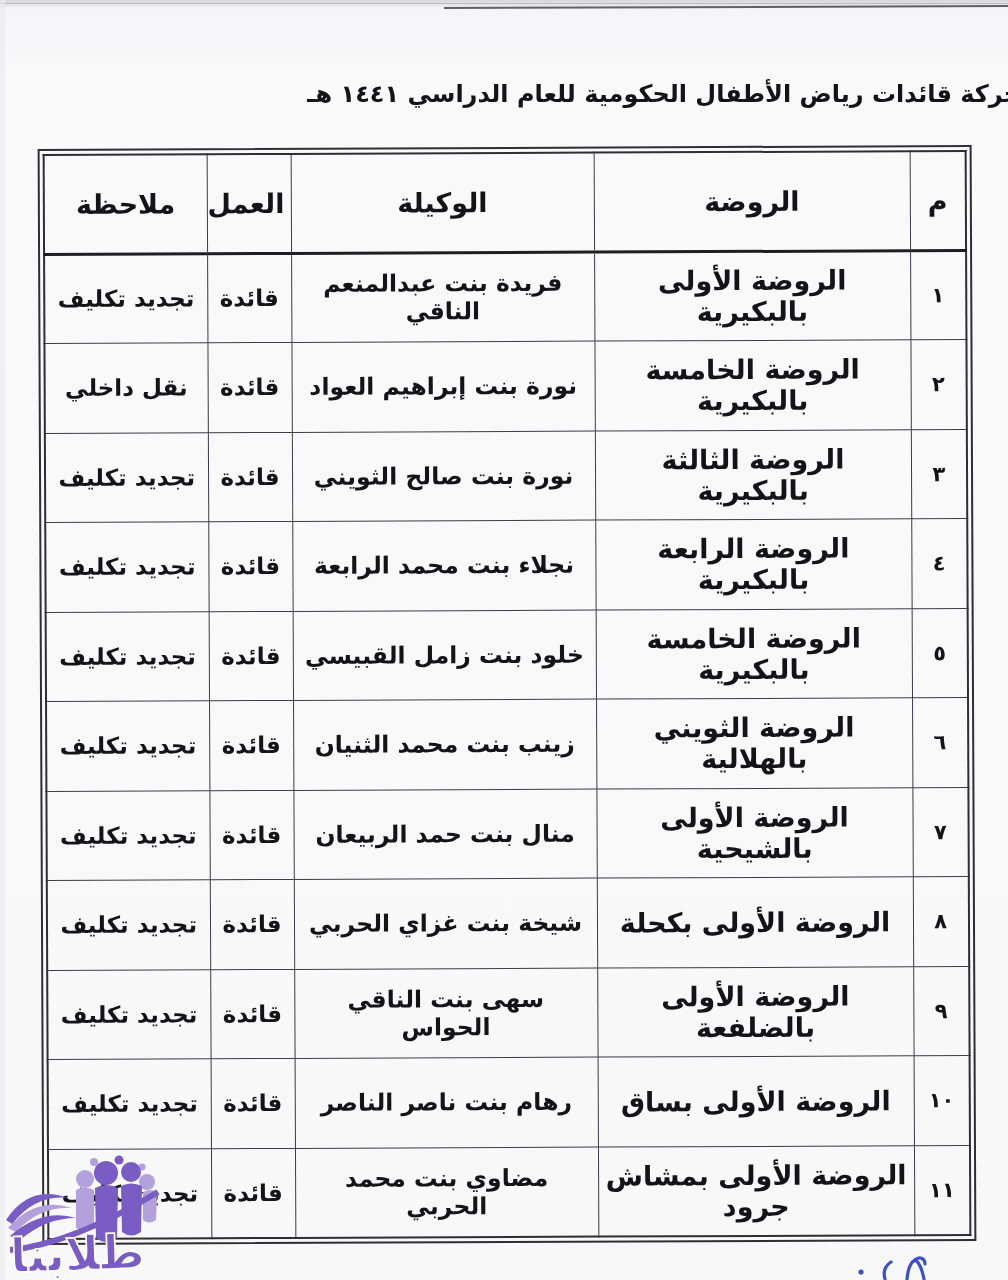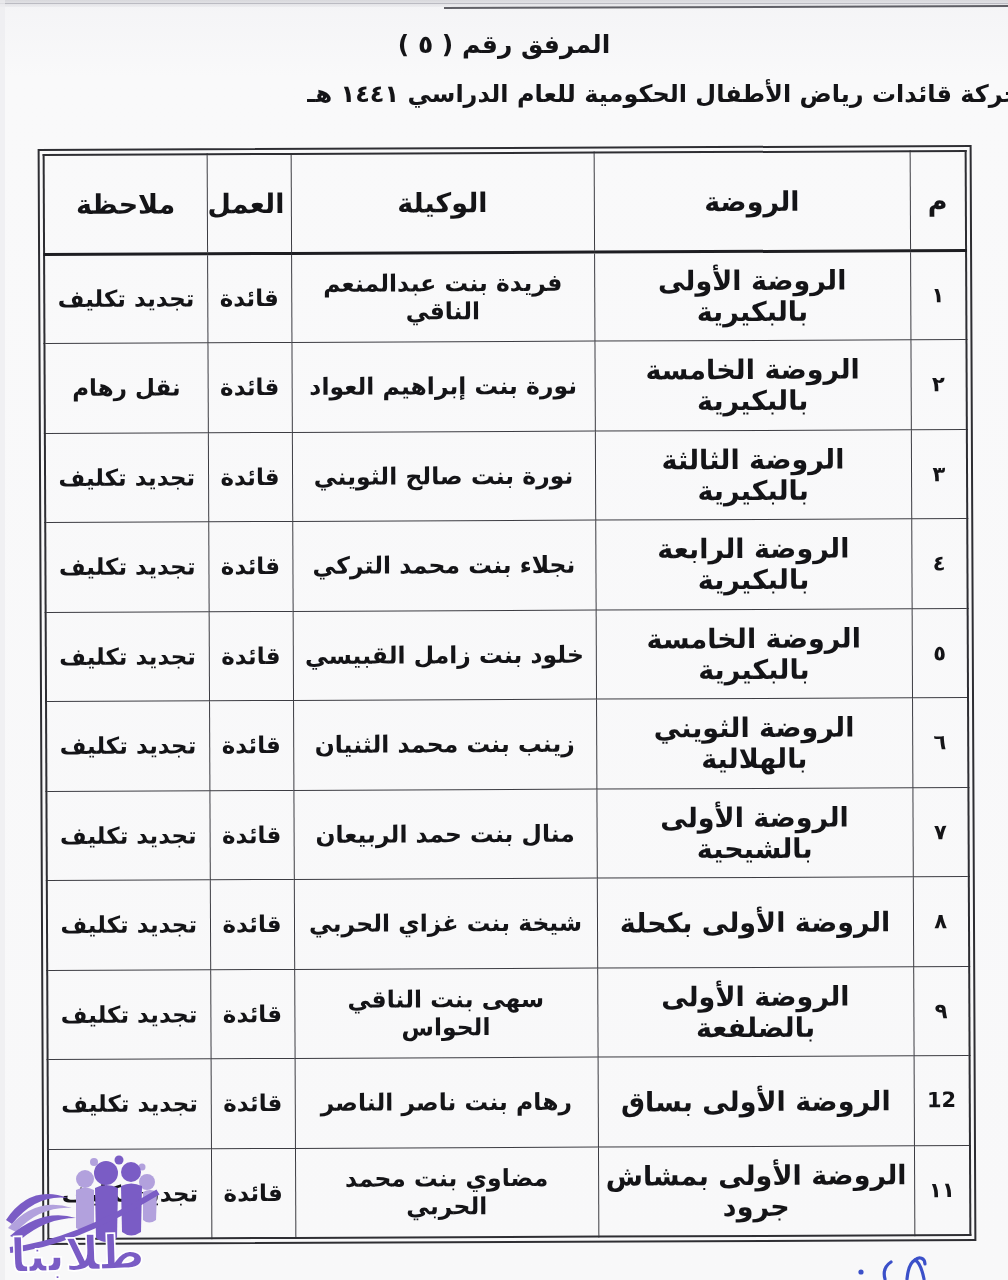--- a/index.html
+++ b/index.html
@@ -61,21 +61,20 @@
 </head>
 <body>
 
 <div class="page">
 
   <div class="scan-strip"></div>
   <div class="scan-line-light"></div>
   <div class="scan-line-dark"></div>
   <div class="scan-left"></div>
 
-  <div class="title1">المرفق رقم ( ٥ )</div>
   <div class="title2">حركة قائدات رياض الأطفال الحكومية للعام الدراسي ١٤٤١ هـ</div>
 
   <div class="table-area">
     <div class="outer">
       <table>
         <colgroup>
           <col style="width:56px">
           <col style="width:316px">
           <col style="width:303px">
           <col style="width:84px">
@@ -96,33 +95,33 @@
       <td class="c-kg">الروضة الأولى بالبكيرية</td>
       <td class="c-dep">فريدة بنت عبدالمنعم الناقي</td>
       <td class="c-job">قائدة</td>
       <td class="c-note">تجديد تكليف</td>
     </tr>
             <tr>
       <td class="c-num">٢</td>
       <td class="c-kg">الروضة الخامسة بالبكيرية</td>
       <td class="c-dep">نورة بنت إبراهيم العواد</td>
       <td class="c-job">قائدة</td>
-      <td class="c-note">نقل رهام</td>
+      <td class="c-note">نقل داخلي</td>
     </tr>
             <tr>
       <td class="c-num">٣</td>
       <td class="c-kg">الروضة الثالثة بالبكيرية</td>
       <td class="c-dep">نورة بنت صالح الثويني</td>
       <td class="c-job">قائدة</td>
       <td class="c-note">تجديد تكليف</td>
     </tr>
             <tr>
       <td class="c-num">٤</td>
       <td class="c-kg">الروضة الرابعة بالبكيرية</td>
-      <td class="c-dep">نجلاء بنت محمد التركي</td>
+      <td class="c-dep">نجلاء بنت محمد الرابعة</td>
       <td class="c-job">قائدة</td>
       <td class="c-note">تجديد تكليف</td>
     </tr>
             <tr>
       <td class="c-num">٥</td>
       <td class="c-kg">الروضة الخامسة بالبكيرية</td>
       <td class="c-dep">خلود بنت زامل القبيسي</td>
       <td class="c-job">قائدة</td>
       <td class="c-note">تجديد تكليف</td>
     </tr>
@@ -148,21 +147,21 @@
       <td class="c-note">تجديد تكليف</td>
     </tr>
             <tr>
       <td class="c-num">٩</td>
       <td class="c-kg">الروضة الأولى بالضلفعة</td>
       <td class="c-dep">سهى بنت الناقي الحواس</td>
       <td class="c-job">قائدة</td>
       <td class="c-note">تجديد تكليف</td>
     </tr>
             <tr>
-      <td class="c-num">12</td>
+      <td class="c-num">١٠</td>
       <td class="c-kg">الروضة الأولى بساق</td>
       <td class="c-dep">رهام بنت ناصر الناصر</td>
       <td class="c-job">قائدة</td>
       <td class="c-note">تجديد تكليف</td>
     </tr>
             <tr>
       <td class="c-num">١١</td>
       <td class="c-kg">الروضة الأولى بمشاش جرود</td>
       <td class="c-dep">مضاوي بنت محمد الحربي</td>
       <td class="c-job">قائدة</td>

